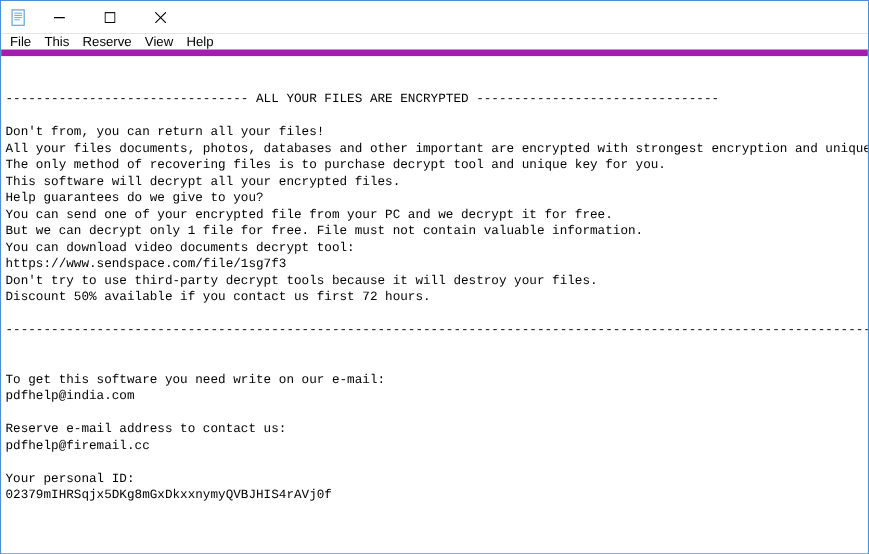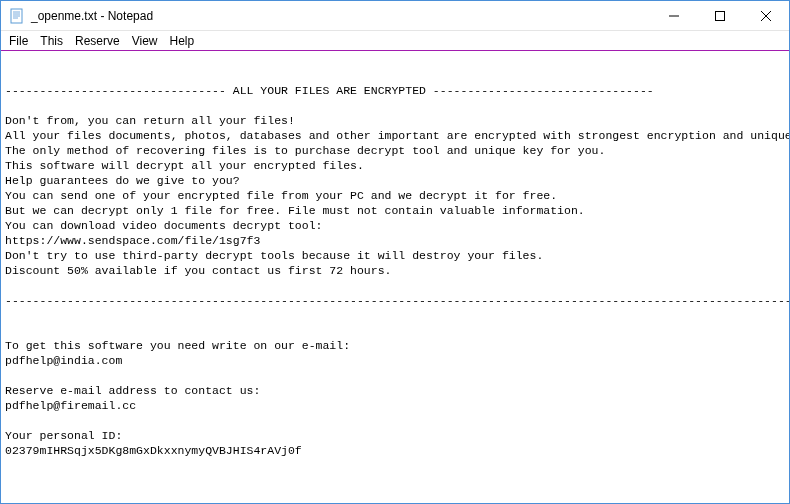--- a/index.html
+++ b/index.html
@@ -43,21 +43,21 @@
       font-size: 10px;
       color: #000;
       cursor: default;
     }
     .menubar {
       height: 20px;
       background: #fff;
       display: flex;
       align-items: center;
       padding: 0 2px;
-      border-bottom: 1px solid #a21caf;
+      border-bottom: 6px solid #a21caf;
     }
     .menubar-item {
       font-size: 12px;
       padding: 1px 6px;
       cursor: default;
     }
     .content {
       padding: 2px 4px;
       font-family: Consolas, "Courier New", monospace;
       font-size: 11.5px;
@@ -77,21 +77,20 @@
 <body>
 
 <div class="titlebar">
   <svg class="titlebar-icon" viewBox="0 0 16 16">
     <rect x="2" y="1" width="11" height="14" fill="#fff" stroke="#5b9bd5" stroke-width="1"></rect>
     <line x1="4" y1="4" x2="11" y2="4" stroke="#5b9bd5" stroke-width="0.8"></line>
     <line x1="4" y1="6" x2="11" y2="6" stroke="#5b9bd5" stroke-width="0.8"></line>
     <line x1="4" y1="8" x2="11" y2="8" stroke="#5b9bd5" stroke-width="0.8"></line>
     <line x1="4" y1="10" x2="9" y2="10" stroke="#5b9bd5" stroke-width="0.8"></line>
   </svg>
-  <div class="titlebar-title">_openme.txt - Notepad</div>
   <div class="titlebar-controls">
     <div class="titlebar-btn">
       <svg width="10" height="10">
           <line x1="0" y1="5" x2="10" y2="5" stroke="#000" stroke-width="1"></line>
         </svg>
     </div>
     <div class="titlebar-btn">
       <svg width="10" height="10">
           <rect x="0.5" y="0.5" width="9" height="9" fill="none" stroke="#000" stroke-width="1"></rect>
         </svg>

